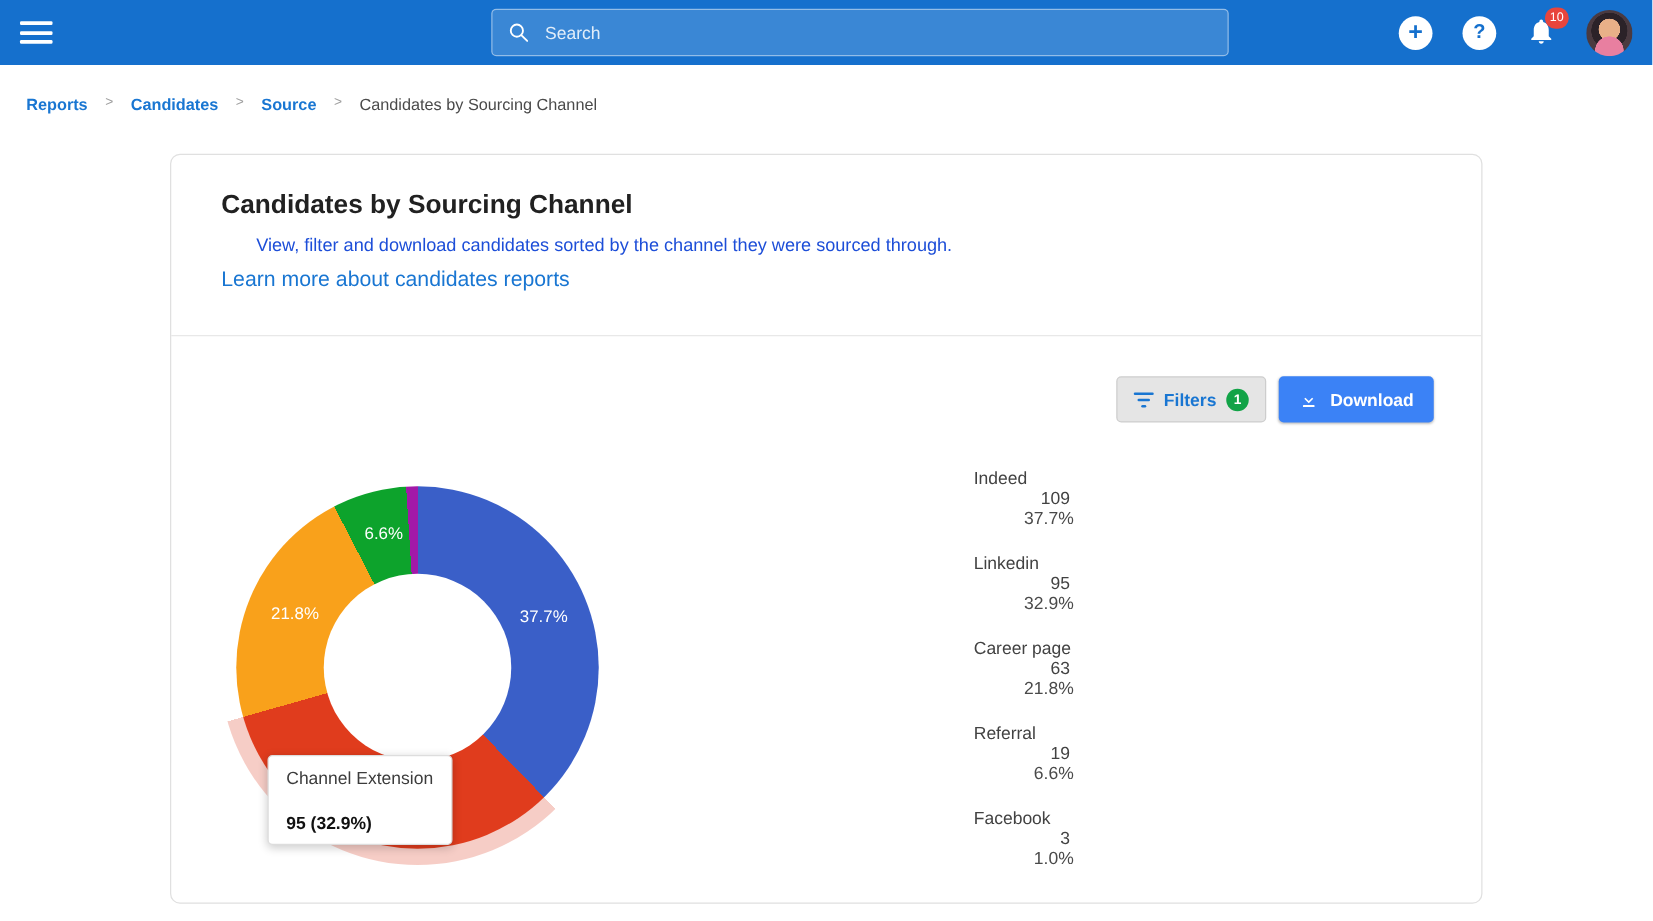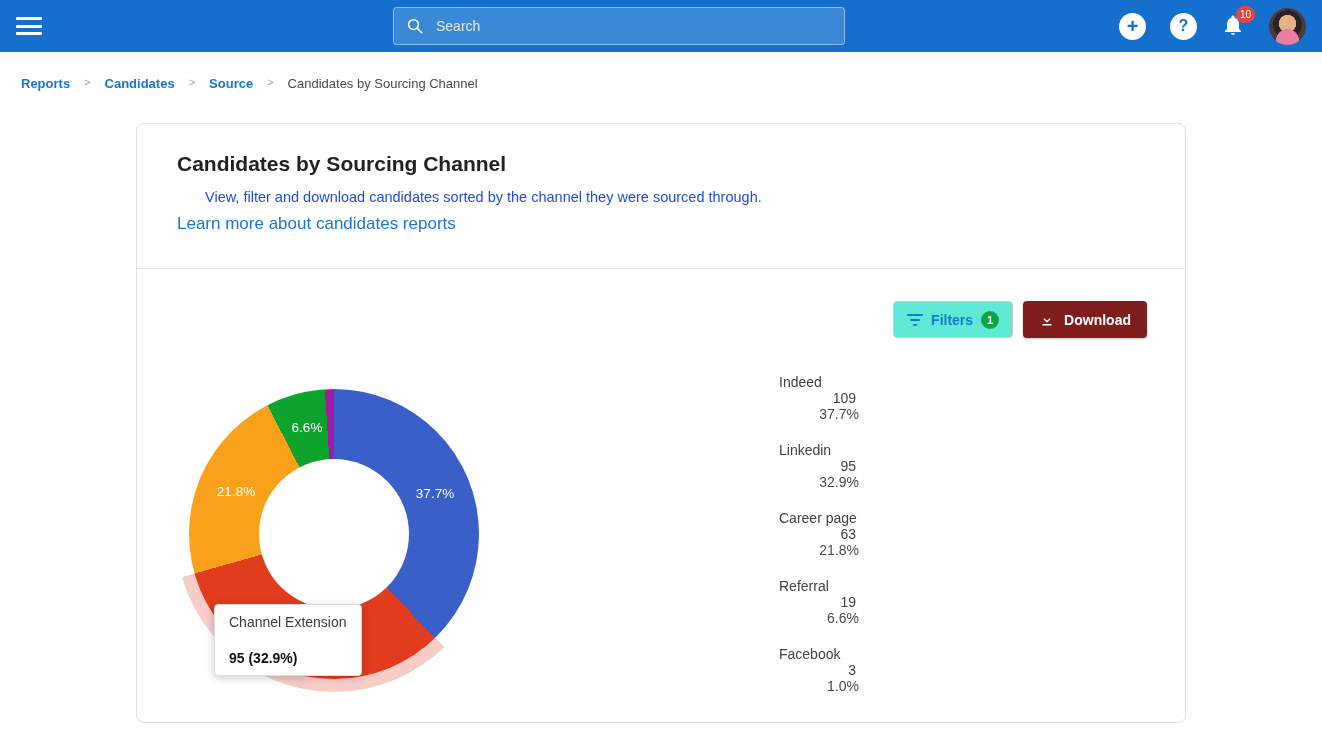--- a/index.html
+++ b/index.html
@@ -6,21 +6,21 @@
   html,body { width:1322px; height:737px; overflow:hidden; background:#ffffff;
     font-family:"Liberation Sans", sans-serif; }
 
   
   .topbar { height:52px; background:#1570cd; display:flex; align-items:center; padding:0 16px; position:relative; }
   .hamburger { width:26px; height:18px; display:flex; flex-direction:column; justify-content:space-between; cursor:pointer; margin-right:16px; }
   .hamburger span { display:block; height:3px; background:#fff; border-radius:1px; }
   .brand { display:flex; align-items:center; gap:8px; }
   .brand svg { width:36px; height:36px; }
   .brand-name { color:#1ed760; font-size:26px; font-weight:bold; letter-spacing:-0.5px; }
-  .search-wrap { position:absolute; left:393px; top:7px; width:452px; height:38px;
+  .search-wrap { position:absolute; left:393px; top:7px; width:590px; height:38px;
     background:rgba(255,255,255,0.16); border:1px solid rgba(255,255,255,0.45); border-radius:4px;
     display:flex; align-items:center; padding:0 12px; }
   .search-wrap svg { width:18px; height:18px; margin-right:12px; flex:none; }
   .search-wrap input { flex:1; background:transparent; border:none; outline:none; color:#fff; font-size:14px; }
   .search-wrap input::placeholder { color:rgba(255,255,255,0.85); }
   .topbar-right { margin-left:auto; display:flex; align-items:center; gap:24px; }
   .round-btn { width:27px; height:27px; border-radius:50%; background:#fff; color:#1570cd;
     display:flex; align-items:center; justify-content:center; font-weight:bold; cursor:pointer; }
   .round-btn.plus { font-size:20px; line-height:1; }
   .round-btn.help { font-size:16px; }
@@ -45,29 +45,29 @@
   .card { width:1050px; margin:14px auto 0; border:1px solid #e0e0e0; border-radius:8px;
     min-height:600px; background:#fff; }
   .card-header { padding:28px 40px 34px; border-bottom:1px solid #e8e8e8; }
   .page-title { font-size:21px; font-weight:bold; color:#212121; }
   .page-subtitle { margin-top:13px; font-size:14.5px; color:#1d4ed8;margin-left:28px; }
   .learn-more { display:inline-block; margin-top:9px; font-size:17px; color:#1976d2; text-decoration:none; cursor:pointer; }
 
   
   .toolbar { display:flex; justify-content:flex-end; gap:10px; padding:32px 38px 0; }
   .btn-filters { display:flex; align-items:center; gap:8px; height:37px; padding:0 13px;
-    background:#5eead4; border:1px solid #cdcdcd; border-radius:4px; color:#1976d2;
+    background:#e5e5e5; border:1px solid #cdcdcd; border-radius:4px; color:#1976d2;
     font-size:14px; font-weight:bold; cursor:pointer; }
   .filter-icon { display:flex; flex-direction:column; gap:3px; align-items:center; }
   .filter-icon i { display:block; height:2px; background:#1976d2; border-radius:1px; }
   .filter-icon i:nth-child(1){ width:16px; } .filter-icon i:nth-child(2){ width:10px; } .filter-icon i:nth-child(3){ width:4px; }
   .filters-badge { width:18px; height:18px; border-radius:50%; background:#12a347; color:#fff;
     font-size:11px; font-weight:bold; display:flex; align-items:center; justify-content:center; }
   .btn-download { display:flex; align-items:center; gap:9px; height:37px; padding:0 16px;
-    background:#7f1d1d; border:none; border-radius:4px; color:#fff; font-size:14px; font-weight:bold;
+    background:#3b82f6; border:none; border-radius:4px; color:#fff; font-size:14px; font-weight:bold;
     cursor:pointer; box-shadow:0 1px 2px rgba(0,0,0,0.25); }
   .btn-download svg { width:16px; height:16px; fill:#fff; }
 
   
   .chart-area { display:flex; align-items:center; padding:36px 40px 0 52px; }
   .donut-wrap { position:relative; width:290px; height:290px; flex:none; }
   .donut-halo { position:absolute; left:-13px; top:-13px; width:316px; height:316px; border-radius:50%; z-index:0; }
   .donut { position:absolute; left:0; top:0; width:290px; height:290px; border-radius:50%; z-index:1; }
   .donut-hole { position:absolute; left:70px; top:70px; width:150px; height:150px; border-radius:50%; background:#fff; z-index:2; }
   .slice-label { position:absolute; z-index:3; transform:translate(-50%,-50%); color:#fff; font-size:13.5px; }

